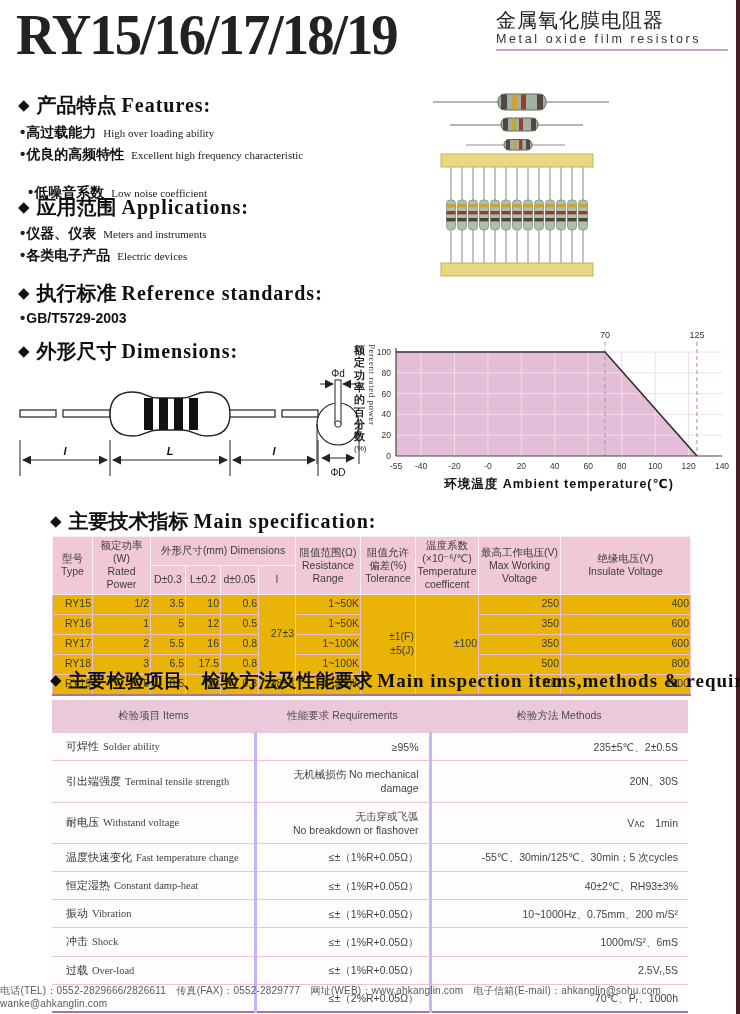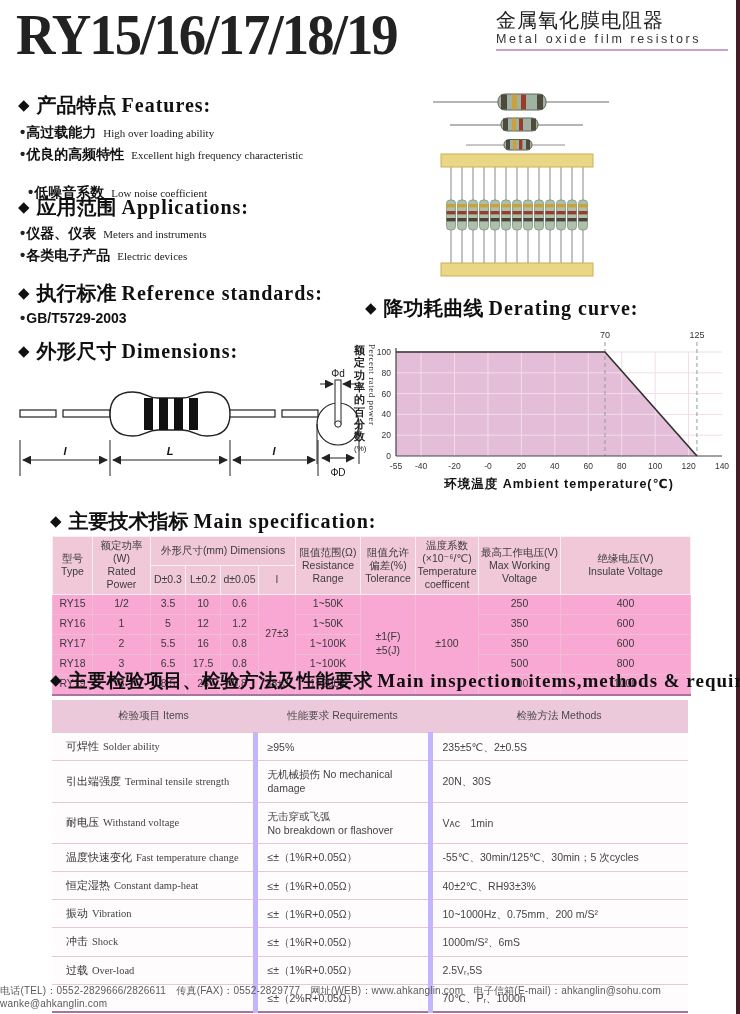--- a/index.html
+++ b/index.html
@@ -24,29 +24,29 @@
   .bullet-line{position:absolute;white-space:nowrap;}
   .bullet-line .b{font-weight:bold;font-size:15px;margin-right:1px;}
   .bullet-line .cn{font-weight:bold;font-size:14px;color:#111;}
   .bullet-line .en{font-family:"Liberation Serif","DejaVu Serif",serif;font-size:11px;color:#222;margin-left:7px;}
 
   
   table{border-collapse:collapse;table-layout:fixed;}
   .spec-tbl{position:absolute;left:52px;top:536px;width:638px;font-size:10.5px;color:#3a3a3a;}
   .spec-tbl th{background:#f0c8d8;font-weight:normal;border:1px solid #fbeff5;
                white-space:pre-line;line-height:1.25;color:#3c3c3c;padding:2px 1px;}
-  .spec-tbl td{background:#f9a8d4;border:1px solid #ecc0d3;text-align:center;height:17px;
+  .spec-tbl td{background:#eab308;border:1px solid #ecc0d3;text-align:right;height:17px;
                white-space:pre-line;line-height:1.3;margin-left:40px;}
   .spec-tbl{border-bottom:2px solid #a9739f;}
   .insp-tbl{position:absolute;left:52px;top:700px;width:636px;font-size:10.5px;color:#444;}
   .insp-tbl th{background:#ecc9da;font-weight:normal;height:30px;color:#4a4a4a;border:none;margin-top:28px;}
   .insp-tbl td{background:#fefcfd;border-top:1px solid #e9c5d6;padding:6px 10px;vertical-align:middle;
                white-space:pre-line;line-height:1.35;}
   .insp-tbl tr td:first-child{padding-left:14px;}
-  .insp-tbl td+td{border-left:5px solid #c4b5fd;}
+  .insp-tbl td+td{border-left:3px solid #c4b5fd;text-align:right;}
   .insp-tbl{border-bottom:2px solid #a9739f;}
   .it-cn{font-size:11px;color:#333;}
   .it-en{font-family:"Liberation Serif","DejaVu Serif",serif;font-size:10.5px;color:#444;margin-left:4px;text-align:center;}
 
   
   .chart-wrap{position:absolute;left:352px;top:328px;width:386px;height:164px;}
   .ylab{position:absolute;left:2px;top:16px;display:flex;}
   .ylab .cnv{display:flex;flex-direction:column;font-size:11px;font-weight:bold;color:#222;line-height:1.12;}
   .ylab .pct{font-size:8px;margin-top:1px;}
   .ylab .env{writing-mode:vertical-rl;font-size:9px;color:#333;margin-left:1px;letter-spacing:.5px;
@@ -204,24 +204,20 @@
         <use href="#vres" x="125" y="0"></use>
           <use href="#vres" x="136" y="0"></use>
           <use href="#vres" x="147" y="0"></use>
         <use href="#vres" x="158" y="0"></use>
       </g>
       <rect x="16" y="66" width="152" height="13" fill="#ead786" stroke="#ccb057" stroke-width="1"></rect>
       <rect x="16" y="175" width="152" height="13" fill="#ead786" stroke="#ccb057" stroke-width="1"></rect>
     </g>
   </svg>
 
-  <div class="sec" style="left:365px;top:295px;">
-    <span class="dia">◆</span><span class="cn">降功耗曲线</span>
-    <span class="en">Derating curve:</span>
-  </div>
   <div class="chart-wrap">
     <div class="ylab">
       <div>
         <div class="cnv" id="ylab-cn">
             <span>额</span>
             <span>定</span>
             <span>功</span>
             <span>率</span>
             <span>的</span>
             <span>百</span>
@@ -335,21 +331,21 @@
 ±5(J)</td>
       <td rowspan="5">±100</td>
       <td>250</td>
           <td>400</td>
     </tr>
     <tr>
       <td>RY16</td>
           <td>1</td>
       <td>5</td>
           <td>12</td>
-          <td>1.2</td>
+          <td>0.5</td>
       <td>1~50K</td>
       <td>350</td>
           <td>600</td>
     </tr>
     <tr>
       <td>RY17</td>
           <td>2</td>
       <td>5.5</td>
           <td>16</td>
           <td>0.8</td>

